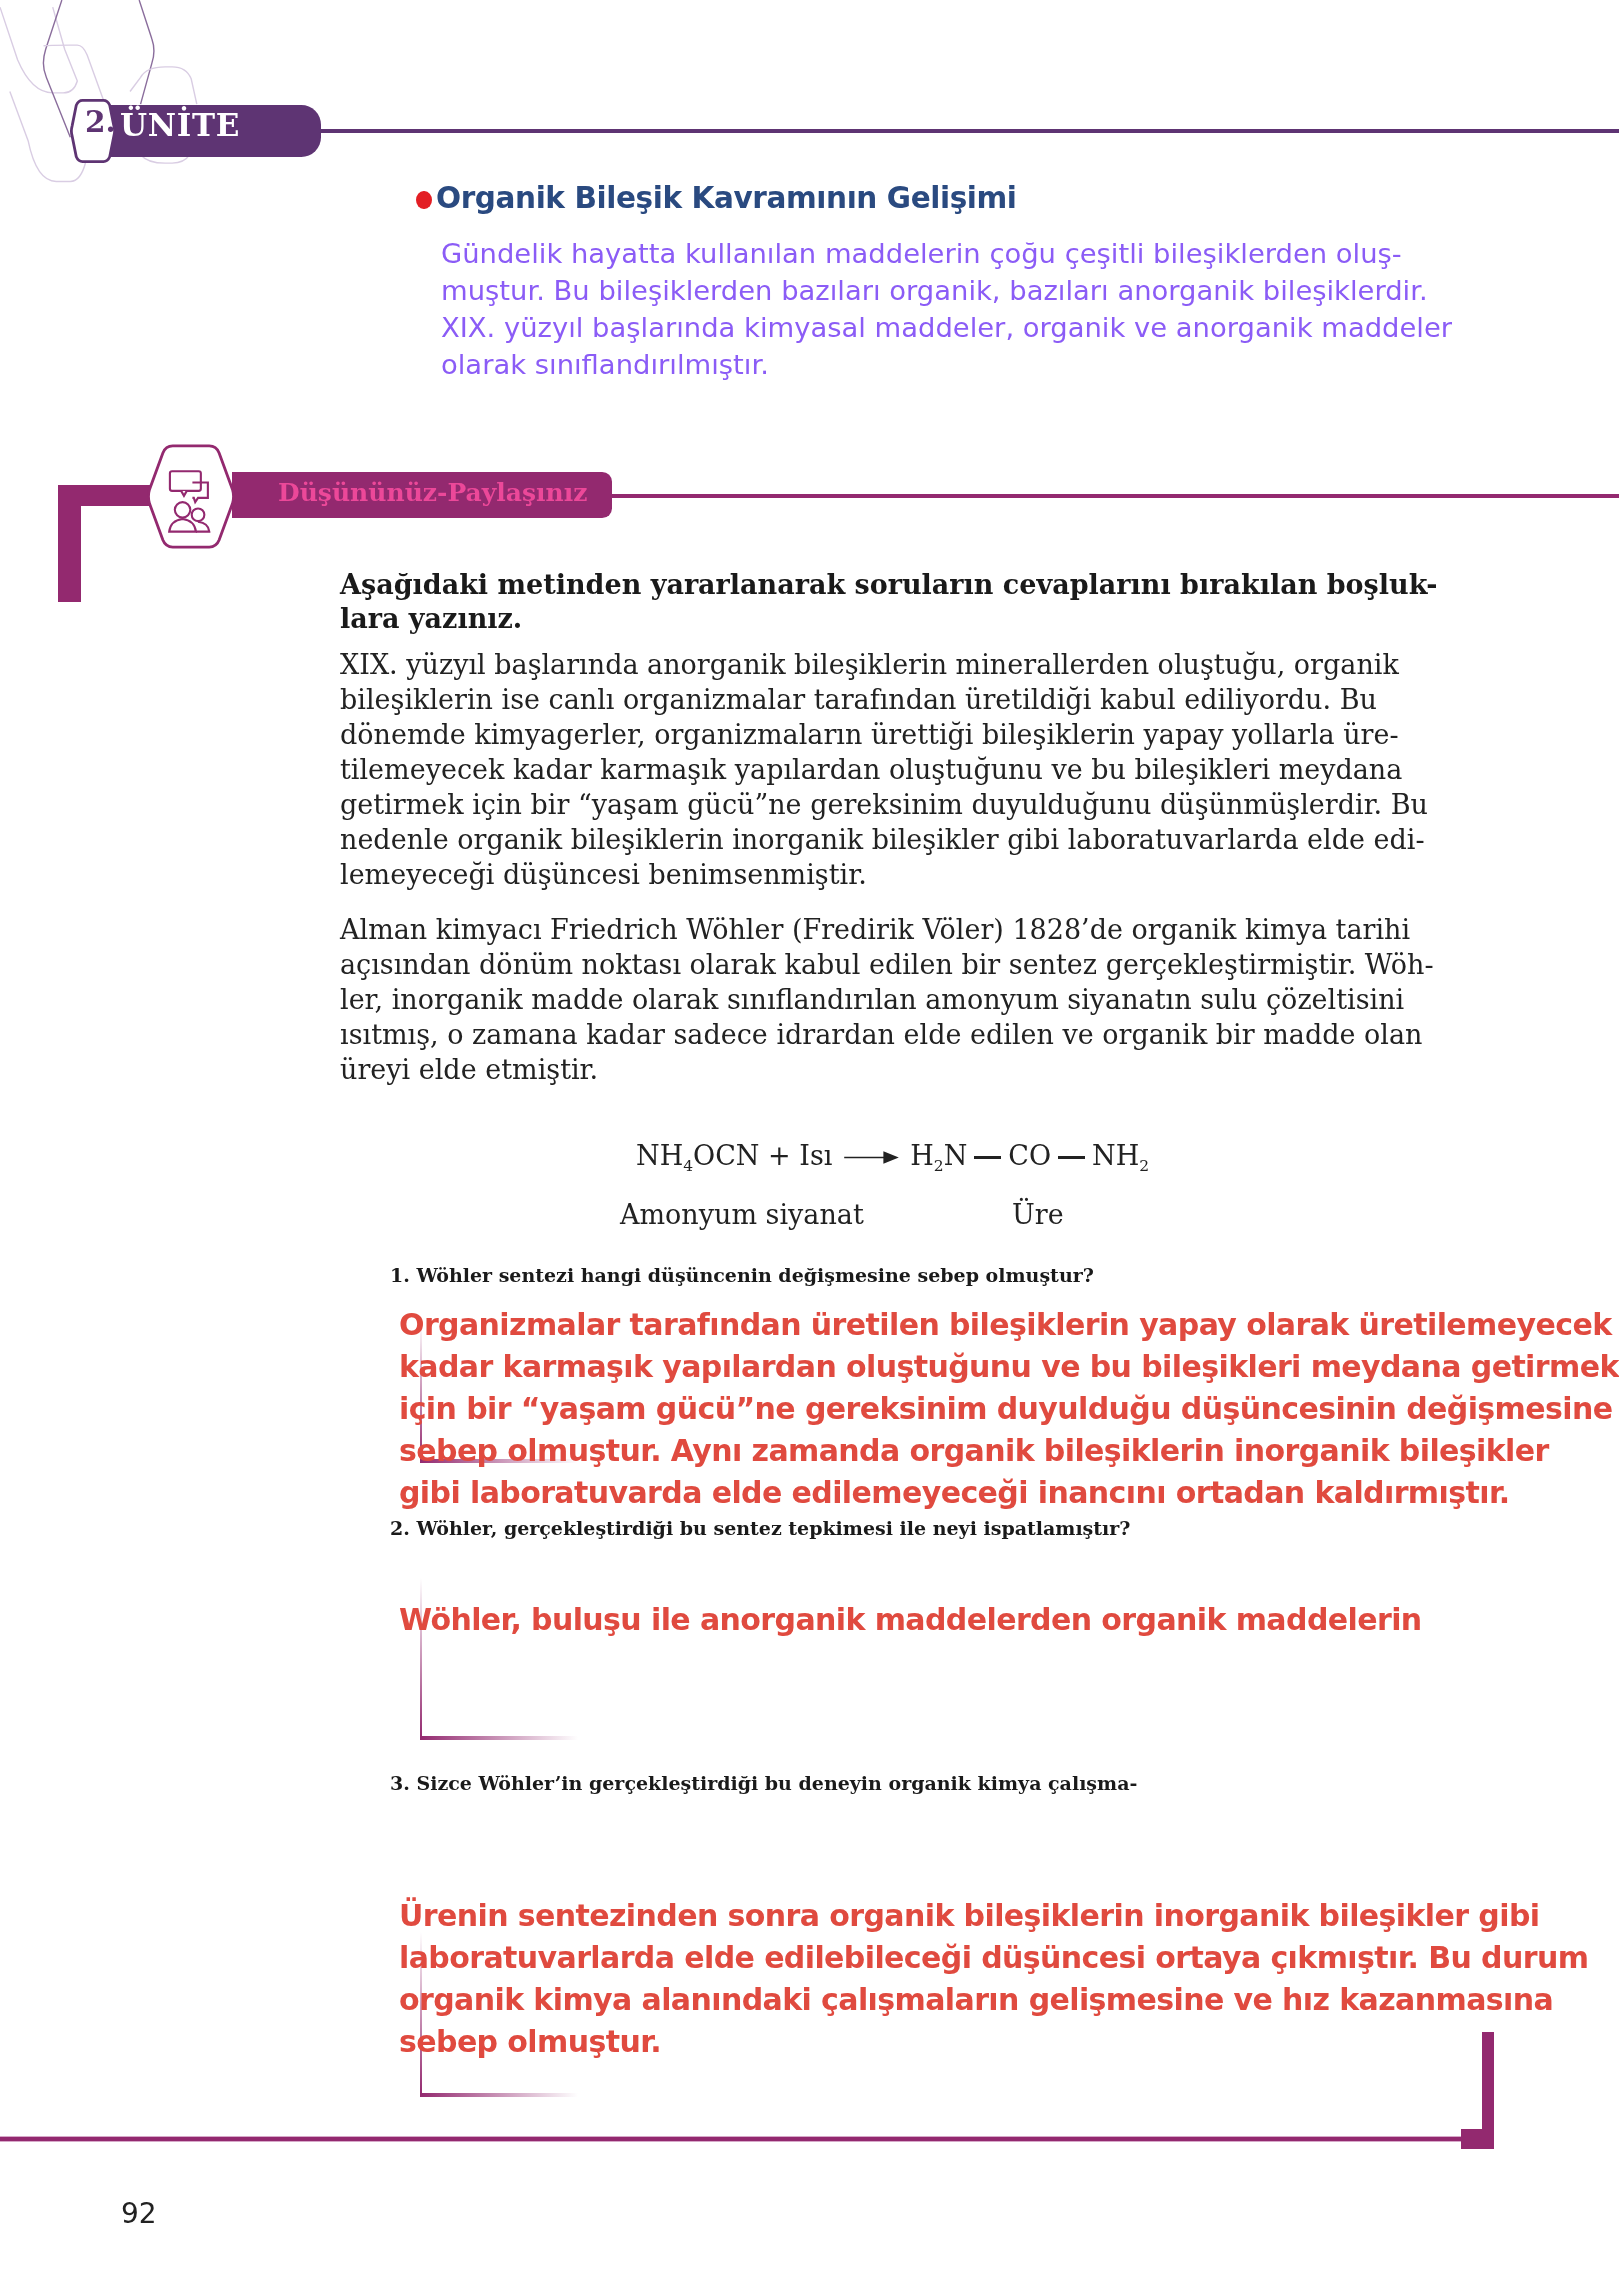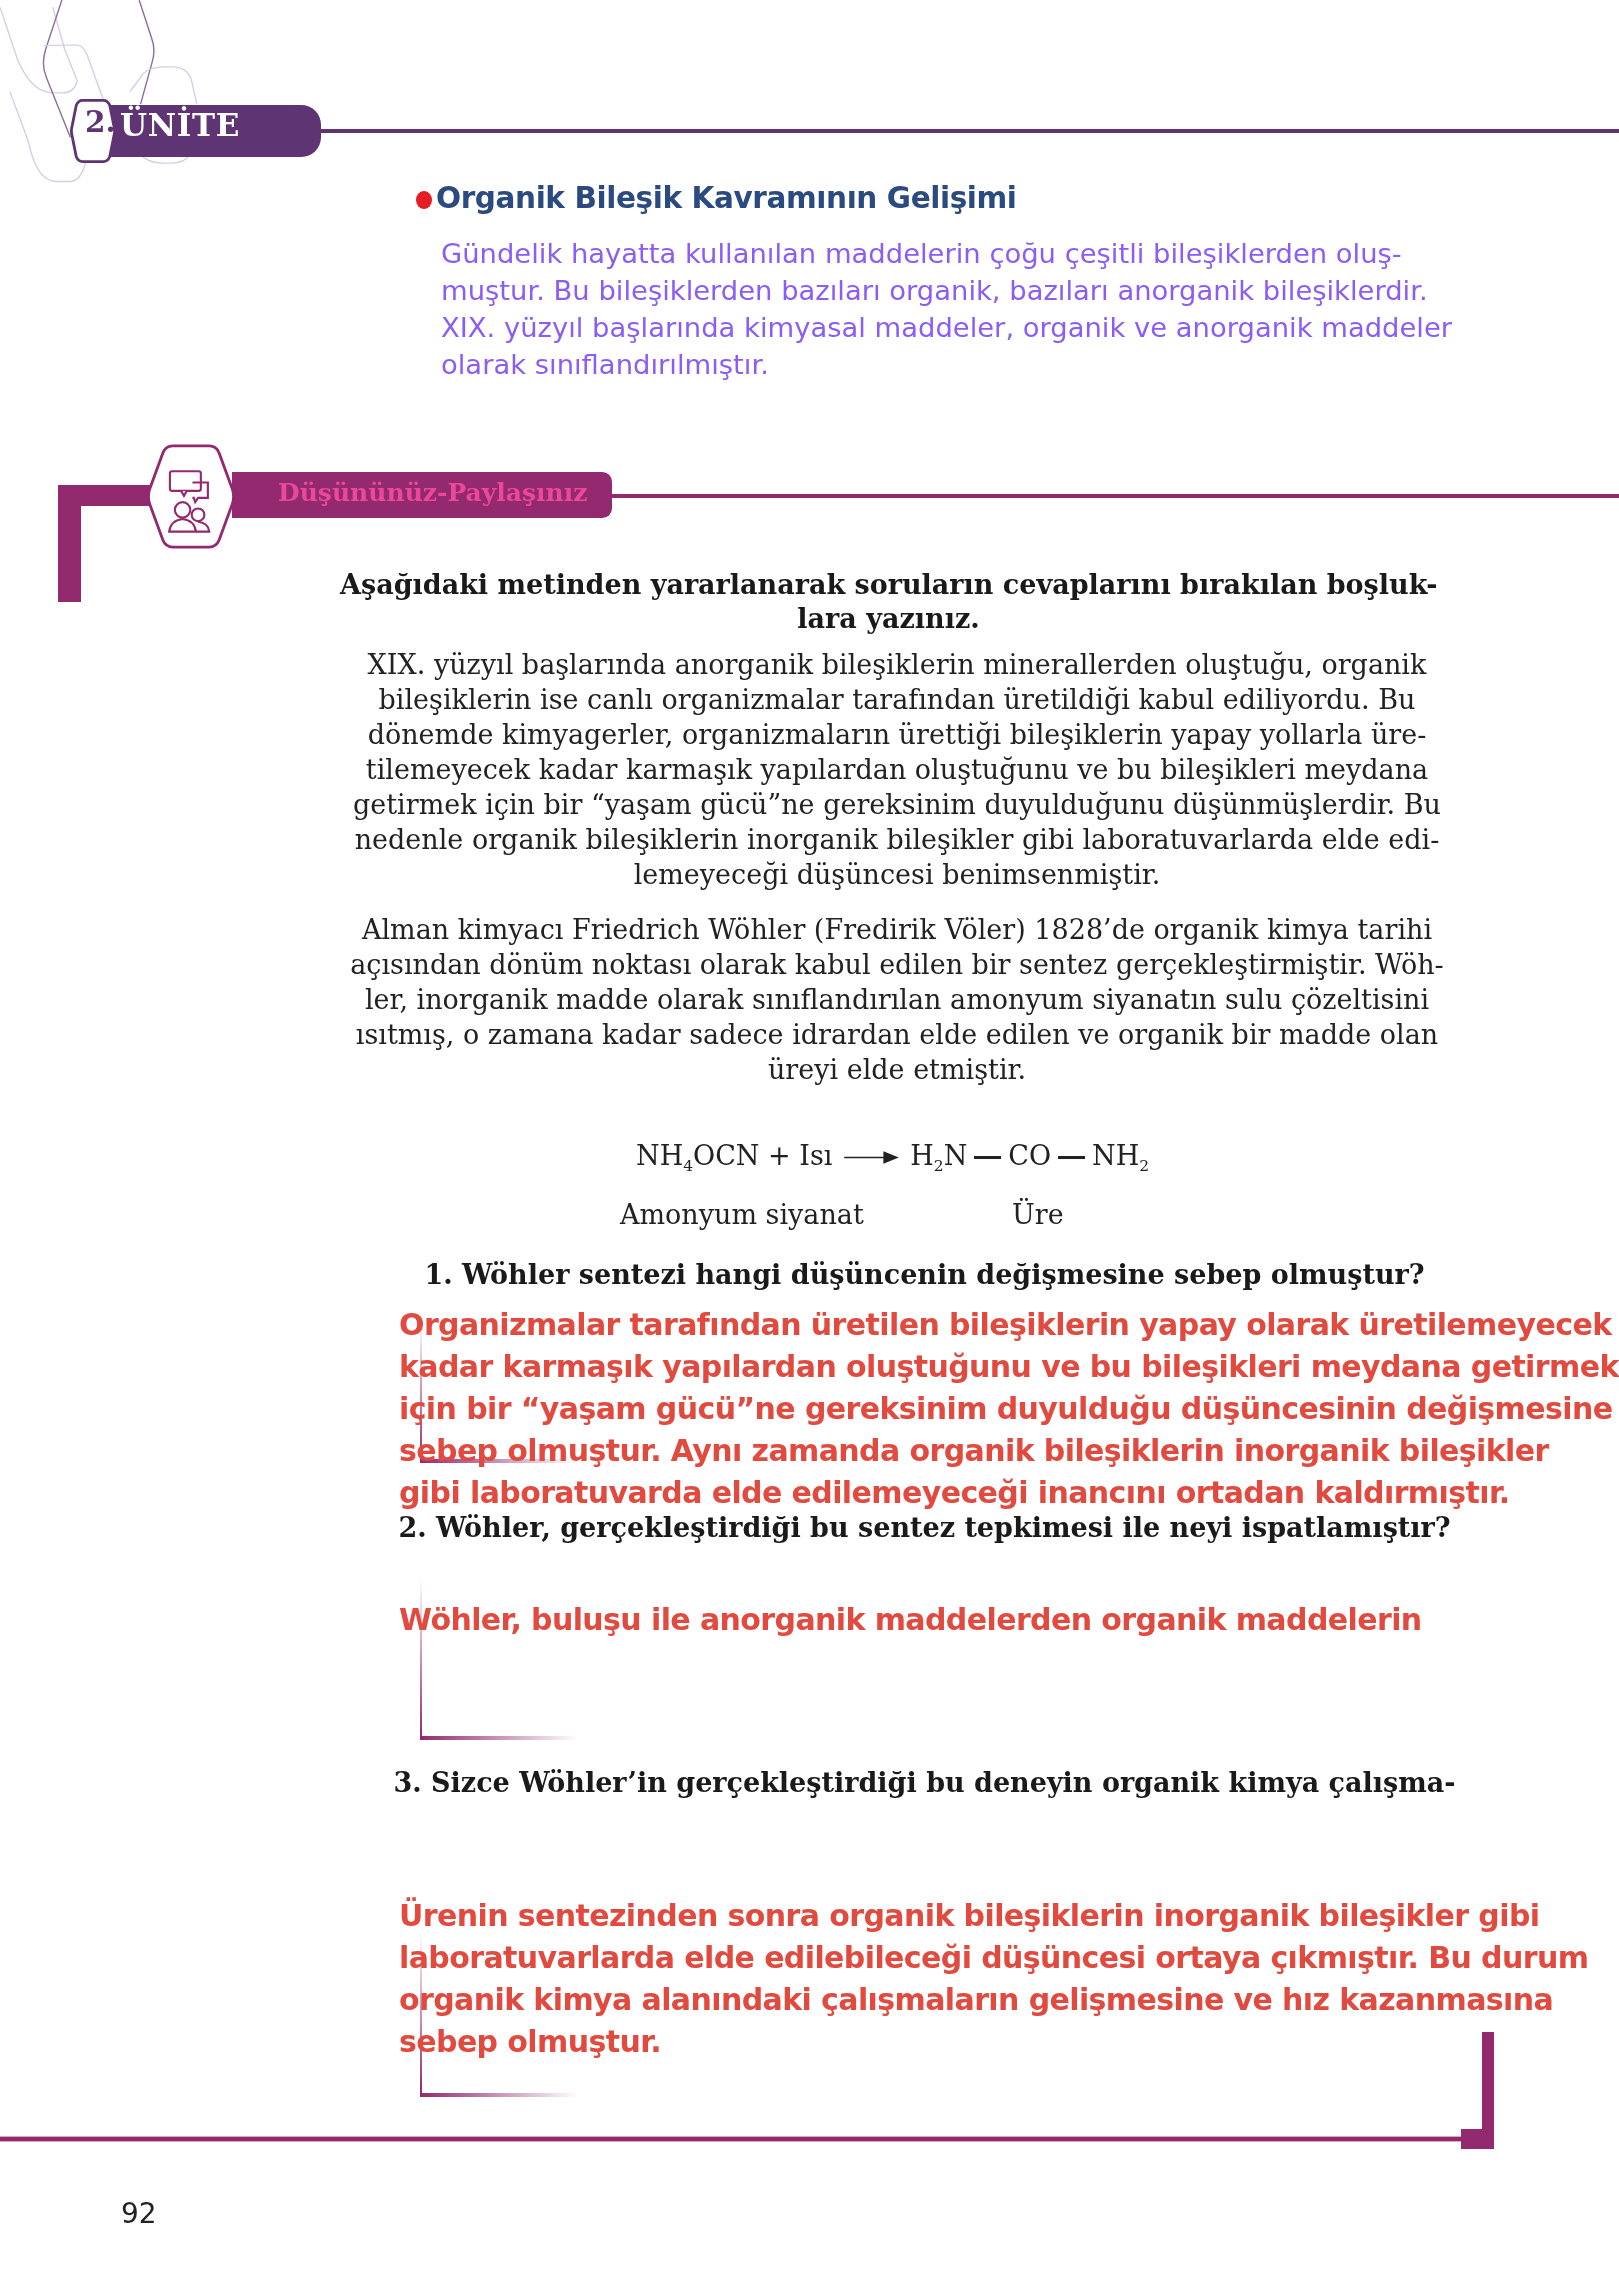--- a/index.html
+++ b/index.html
@@ -1,19 +1,19 @@
 <!DOCTYPE html>
 <html style="font-size:11.2px"><head>
 <meta charset="utf-8">
 <style>
   html, body { margin: 0; padding: 0; background: #ffffff; }
   body { width: 1620px; height: 2284px; position: relative; overflow: hidden; }
   .abs { position: absolute; }
   .sans { font-family: "DejaVu Sans", "Liberation Sans", sans-serif; }
-  .serif { font-family: "DejaVu Serif", "Liberation Serif", serif; text-align: center; }
+  .serif { font-family: "DejaVu Serif", "Liberation Serif", serif; }
 
   
   .deco { position: absolute; left: 0; top: 0; width: 492px; height: 197px; }
 
   
   .unit-line { left: 309px; top: 129px; width: 1310px; height: 4.2px; background: #5e3473; }
   .unit-pill { left: 89px; top: 105px; width: 232px; height: 52px; background: #5e3473; border-radius: 15.5px 19.7px 19.7px 15.5px; }
   .unit-hex { left: 70px; top: 98px; width: 46px; height: 66px; }
   .unit-num { left: 85px; top: 104px; width: 28px; text-align: center; font-size: 29.5px; font-weight: bold; color: #5e3473; }
   .unit-label { left: 120px; top: 107px; font-size: 31px; font-weight: bold; color: #ffffff; letter-spacing: 0.7px; }
@@ -43,21 +43,21 @@
 
   
   .eq-line1 { left: 636px; top: 1140px; font-size: 27px; color: #222; white-space: nowrap; }
   .eq-line1 sub { font-size: 15.5px; vertical-align: -5.6px; }
   .eq-arrow { display: inline-block; width: 55px; height: 21px; vertical-align: middle; margin: 0 2.8px; }
   .eq-bond { display: inline-block; width: 27px; height: 3.5px; background: #222; vertical-align: middle; margin: 0 7px; }
   .eq-label1 { left: 620px; top: 1199px; font-size: 27px; color: #222; white-space: nowrap; }
   .eq-label2 { left: 1012px; top: 1199px; font-size: 27px; color: #222; white-space: nowrap; }
 
   
-  .q { left: 390px; width: 1069px; font-size: 27px; line-height: 34px; font-weight: bold; color: #1a1a1a; }
+  .q { left: 390px; width: 1069px; font-size: 19px; line-height: 34px; font-weight: bold; color: #1a1a1a; }
   .q span { display: block; white-space: nowrap; }
   .q .indent { padding-left: 24.6px; }
   .q1 { top: 1258px; }
   .q2 { top: 1511px; }
   .q3 { top: 1766px; }
 
   .ans { left: 399px; width: 1097px; font-size: 30px; line-height: 42px; font-weight: bold; color: #e04a3f; }
   .ans span { display: block; white-space: nowrap; letter-spacing: -0.6px; }
   .a1 { top: 1304px; }
   .a2 { top: 1599px; }

